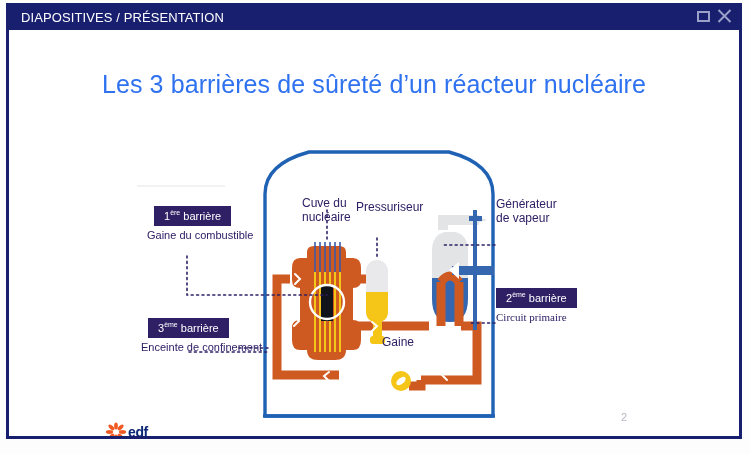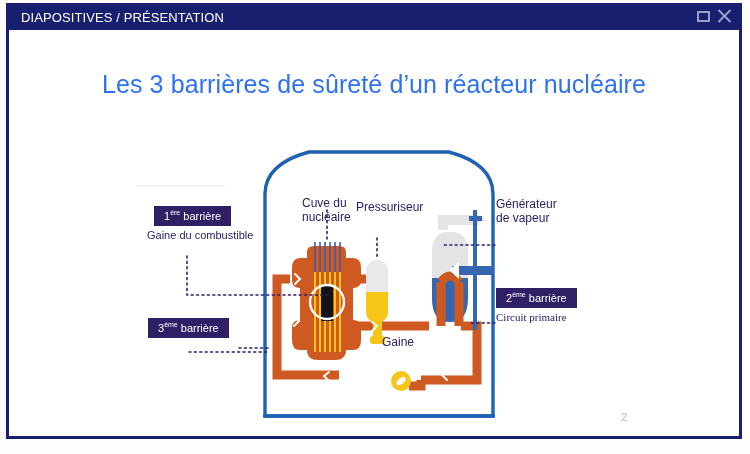--- a/index.html
+++ b/index.html
@@ -212,20 +212,21 @@
       <div class="chip" style="left:145px;top:176px;">
         <span>1</span><sup>ère</sup>
         <span>barrière</span>
       </div>
       <div class="chip-sub" style="left:138px;top:199px;">Gaine du combustible</div>
 
       <div class="chip" style="left:139px;top:288px;">
         <span>3</span><sup>ème</sup>
         <span>barrière</span>
       </div>
+      <div class="chip-sub" style="left:132px;top:311px;">Enceinte de confinement</div>
 
       <div class="chip" style="left:487px;top:258px;">
         <span>2</span><sup>ème</sup>
         <span>barrière</span>
       </div>
       <div class="chip-sub" style="left:487px;top:281px;font-family:Liberation Serif, serif;">Circuit primaire</div>
 
       <div class="dlabel" style="left:293px;top:129px;margin-top:37px;">
         <div>Cuve du</div>
         <div>nucléaire</div>
@@ -233,18 +234,33 @@
 
       <div class="dlabel" style="left:347px;top:170px;">Pressuriseur</div>
 
       <div class="dlabel" style="left:487px;top:167px;">
         <div>Générateur</div>
         <div>de vapeur</div>
       </div>
 
       <div class="dlabel" style="left:373px;top:305px;">Gaine</div>
 
+      <div class="edf-logo">
+        <svg width="22" height="20" viewBox="0 0 22 20">
+          <g fill="#F05A22">
+            <ellipse cx="11" cy="4" rx="1.9" ry="3.6"></ellipse>
+            <ellipse cx="11" cy="16" rx="1.9" ry="3.6"></ellipse>
+            <ellipse cx="4.5" cy="10" rx="3.6" ry="1.9"></ellipse>
+            <ellipse cx="17.5" cy="10" rx="3.6" ry="1.9"></ellipse>
+            <ellipse cx="6.4" cy="5.4" rx="1.9" ry="3.6" transform="rotate(-45 6.4 5.4)"></ellipse>
+            <ellipse cx="15.6" cy="14.6" rx="1.9" ry="3.6" transform="rotate(-45 15.6 14.6)"></ellipse>
+            <ellipse cx="15.6" cy="5.4" rx="1.9" ry="3.6" transform="rotate(45 15.6 5.4)"></ellipse>
+            <ellipse cx="6.4" cy="14.6" rx="1.9" ry="3.6" transform="rotate(45 6.4 14.6)"></ellipse>
+          </g>
+        </svg>
+        <div class="edf-text">edf</div>
+      </div>
 
       <div class="page-num">2</div>
 
     </div>
   </div>
 </div>
 
 </body></html>

